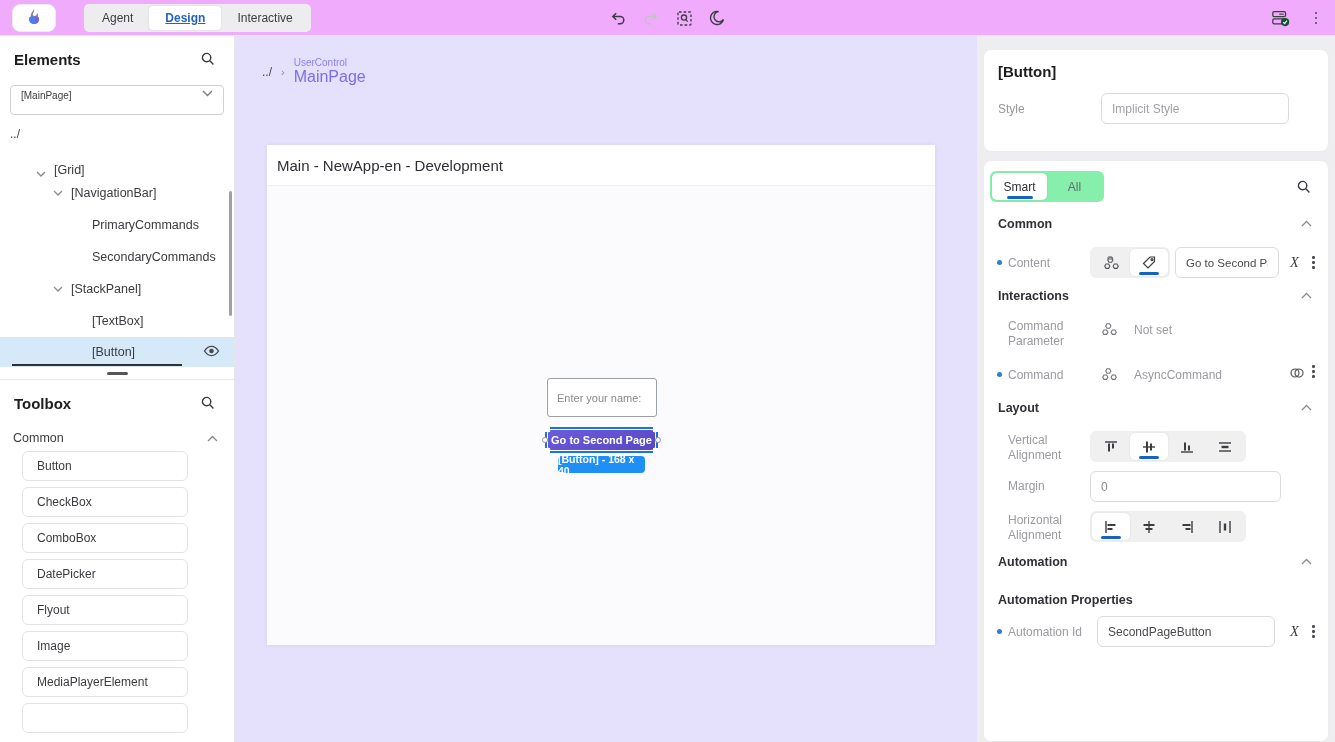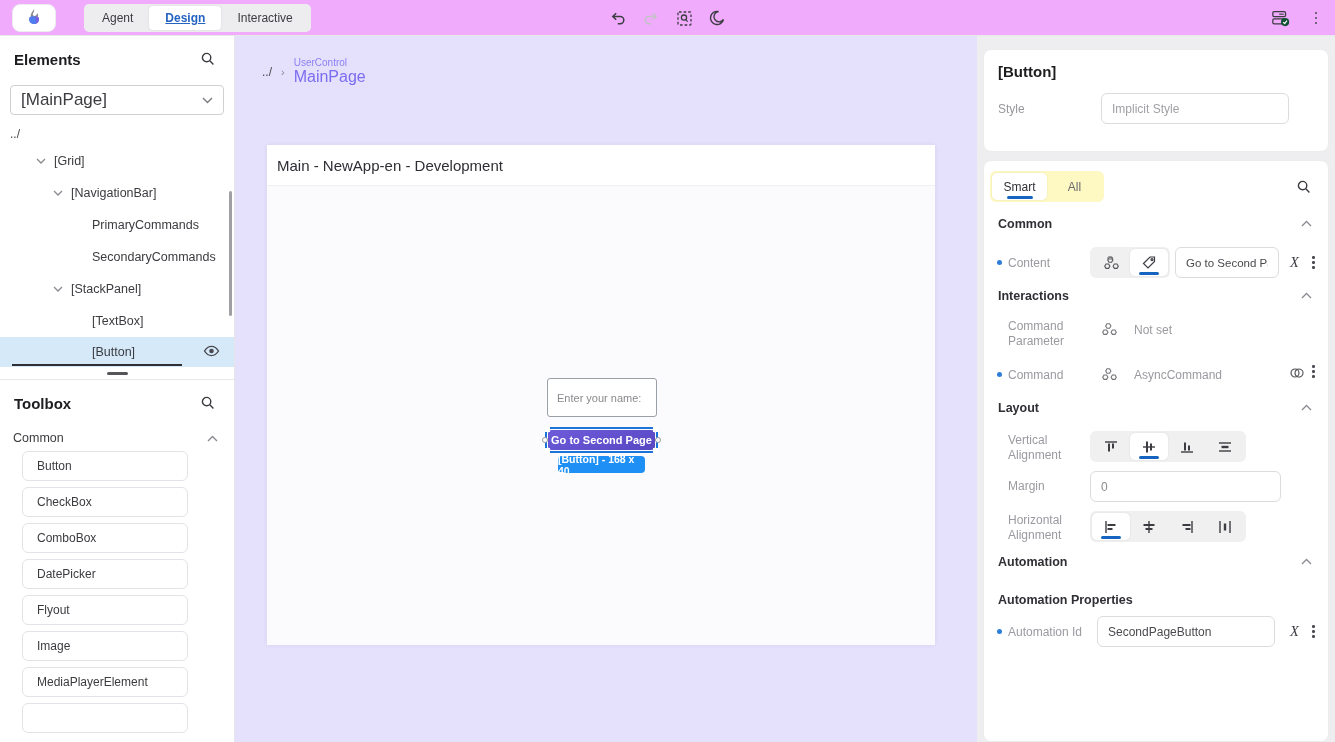--- a/index.html
+++ b/index.html
@@ -16,26 +16,26 @@
   .tb-right { position:absolute; right:18px; top:0; height:36px; display:flex; align-items:center; gap:24px; }
   .icon-btn { width:20px; height:20px; display:flex; align-items:center; justify-content:center; cursor:pointer; }
 
   .vdots { display:flex; flex-direction:column; gap:2.5px; cursor:pointer; }
   .vdots i { width:2.5px; height:2.5px; border-radius:50%; background:#4a4a50; }
 
   
   .left { position:absolute; left:0; top:36px; width:235px; height:706px; background:#fff; border-right:1px solid #e6e6e9; overflow:hidden; }
   .panel-head { display:flex; align-items:center; justify-content:space-between; padding:13px 16px 8px 14px; }
   .panel-title { font-size:15px; font-weight:bold; color:#1d1d20; }
-  .selector { margin:8px 10px 0 10px; height:30px; border:1px solid #cfcfd4; border-radius:4px; display:flex; align-items:center; justify-content:space-between; padding:4px 10px; font-size:17px; color:#3b3b40; background:#fff; cursor:pointer; }
+  .selector { margin:8px 10px 0 10px; height:30px; border:1px solid #cfcfd4; border-radius:4px; display:flex; align-items:flex-start; justify-content:space-between; padding:4px 10px; font-size:10px; color:#3b3b40; background:#fff; cursor:pointer; }
   .root-label { margin:12px 0 4px 10px; font-size:12px; color:#4a4a4f; }
   .tree { position:relative; }
   .trow { height:32px; display:flex; align-items:center; font-size:12.5px; color:#3b3b40; cursor:pointer; position:relative; }
   .trow .chev { margin-right:8px; }
-  .lvl1 { padding-left:36px; }
+  .lvl1 { padding-left:36px;align-items:flex-end; }
   .lvl2 { padding-left:53px; }
   .lvl3 { padding-left:92px; }
   .trow.selected { background:#d6e9f9; height:30px; }
   .trow.selected::after { content:""; position:absolute; left:12px; width:170px; bottom:1px; height:2px; background:#2f2f33; }
   .trow .eye { position:absolute; right:14px; top:7px; }
   .tree-scrollbar { position:absolute; right:2px; top:46px; width:3px; height:125px; background:#a0a0a4; border-radius:2px; }
   .splitter-dash { width:21px; height:3px; background:#55555a; border-radius:2px; margin:5px auto 4px auto; cursor:row-resize; }
   .panel-divider { height:1px; background:#e8e8ea; }
   .section-row { display:flex; align-items:center; justify-content:space-between; padding:10px 16px 6px 13px; font-size:12.5px; color:#3c3c40; cursor:pointer; }
   .tool-item { margin:0 0 6px 22px; width:166px; height:30px; border:1px solid #e3e3e7; border-radius:6px; display:flex; align-items:center; padding-left:14px; font-size:12px; color:#3b3b40; background:#fff; cursor:grab; }
@@ -65,21 +65,21 @@
   .right { position:absolute; left:977px; top:36px; width:358px; height:706px; background:#eeeef1; overflow:hidden; }
   .card { position:absolute; left:6px; width:346px; background:#fff; border:1px solid #ececef; border-radius:8px; }
   .card1 { top:13px; height:103px; }
   .card1 h2 { font-size:15px; font-weight:bold; color:#1d1d20; padding:13px 0 0 14px; }
   .style-row { display:flex; align-items:center; margin-top:13px;gap:10px; }
   .style-row label { font-size:12px; color:#97979c; margin-left:14px; width:93px; }
   .inp { height:31px; border:1px solid #dcdce0; border-radius:6px; font-size:12px; color:#4a4a4f; padding:0 10px; background:#fff; font-family:"Liberation Sans",sans-serif; }
   .inp::placeholder { color:#a0a0a6; }
   .card2 { top:124px; height:582px; }
   .abs { position:absolute; }
-  .insp-tabs { position:absolute; left:6px; top:10px; background:#fef9c3; border-radius:6px; padding:2px; display:flex; }
+  .insp-tabs { position:absolute; left:6px; top:10px; background:#86efac; border-radius:6px; padding:2px; display:flex; }
   .insp-tab { width:55px; height:27px; display:flex; align-items:center; justify-content:center; font-size:12px; color:#6a6a70; border-radius:5px; cursor:pointer; position:relative; }
   .insp-tab.active { background:#fff; color:#2f2f35; box-shadow:0 0 2px rgba(0,0,0,.10); }
   .insp-tab.active::after { content:""; position:absolute; left:50%; margin-left:-13px; bottom:1px; width:26px; height:3px; border-radius:2px; background:#1565c0; }
   .sec-head { position:absolute; left:14px; font-size:12.5px; font-weight:bold; color:#2f2f35; }
   .sec-chev { position:absolute; right:16px; }
   .plabel { position:absolute; left:24px; width:74px; font-size:12px; color:#9a9aa0; line-height:1.25; }
   .bdot { position:absolute; left:13px; width:5px; height:5px; border-radius:50%; background:#2d7ed8; }
   .seg { position:absolute; background:#f0f0f1; border-radius:6px; padding:2px; display:flex; height:31px; }
   .seg-btn { width:38px; height:27px; display:flex; align-items:center; justify-content:center; border-radius:5px; cursor:pointer; position:relative; }
   .seg-btn.active { background:#fff; box-shadow:0 0 2px rgba(0,0,0,.10); }

